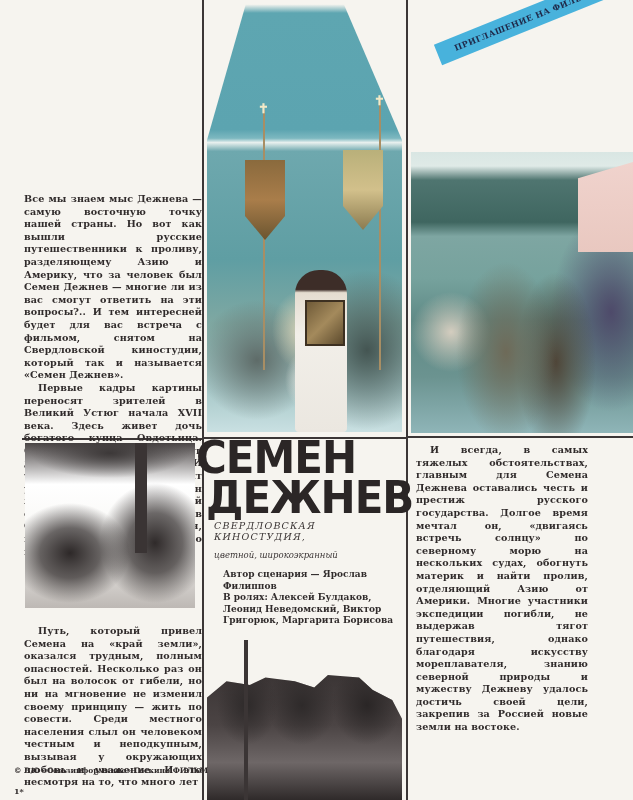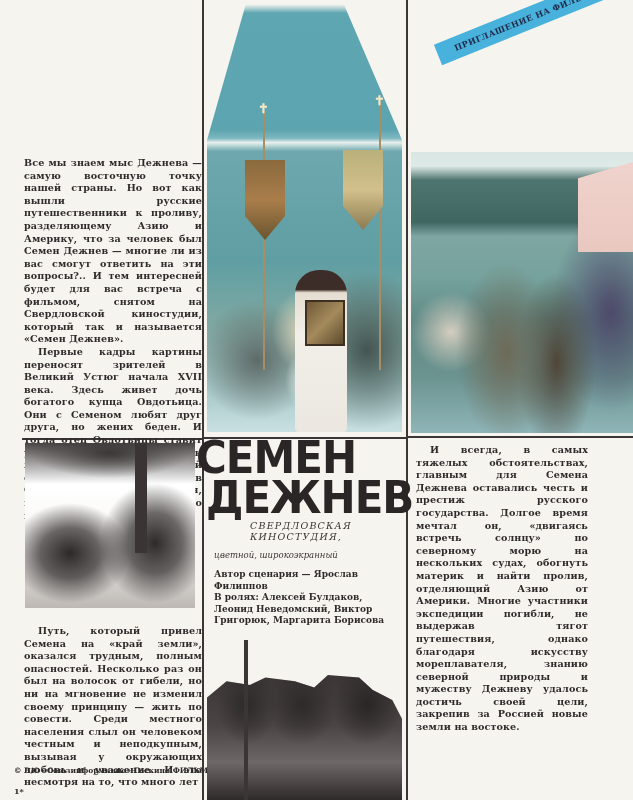--- a/index.html
+++ b/index.html
@@ -16,21 +16,21 @@
   .col-text {
     position: absolute;
     font-size: 9.6px;
     line-height: 12.6px;
     font-weight: bold;
     text-align: justify;
     color: #302b2b;
     letter-spacing: 0.1px;
   }
   .col-text p { text-indent: 14px; }
-  .col-text p.first { text-indent: 0; }
+  .col-text p.first { text-indent: 0; margin-top: 36px; }
 
   
   .photo { position: absolute; overflow: hidden; }
   .photo-procession {
     left: 207px; top: 0; width: 195px; height: 432px;
     background:
       radial-gradient(ellipse 30px 40px at 95px 330px, #d7d1b6 0%, rgba(215,209,182,0) 100%),
       radial-gradient(ellipse 22px 30px at 100px 380px, #efefe8 0%, rgba(239,239,232,0) 100%),
       radial-gradient(ellipse 60px 60px at 50px 360px, #5e6b68 0%, rgba(94,107,104,0) 100%),
       radial-gradient(ellipse 70px 80px at 160px 350px, #445552 0%, rgba(68,85,82,0) 100%),
@@ -109,23 +109,23 @@
     font-weight: 900; color: #2b2626;
     font-size: 42px; line-height: 36px;
     letter-spacing: -1px;
     text-transform: uppercase;
     transform: scaleY(1.05);
   }
   .title-line.l1 { margin-left: 0; }
   .title-line.l2 { margin-left: 10px; margin-top: 4px; }
 
   .credits { position: absolute; left: 214px; top: 520px; width: 190px; }
-  .studio { font-style: italic; font-size: 9.5px; letter-spacing: 1.2px; color: #3a3434; margin-left: 36px; }
+  .studio { font-style: italic; font-size: 9.5px; letter-spacing: 1.2px; color: #3a3434; }
   .format { font-style: italic; font-size: 8.5px; color: #3a3434; margin-top: 8px; }
-  .credit-lines { margin-top: 9px; font-size: 9px; line-height: 11.5px; font-weight: bold; color: #302b2b; }
+  .credit-lines { margin-top: 9px; font-size: 9px; line-height: 11.5px; font-weight: bold; color: #302b2b; margin-left: 9px; }
   .footer-copy { position: absolute; left: 14px; top: 766px; font-size: 7.5px; font-weight: bold; color: #302b2b; }
   .footer-page { position: absolute; left: 14px; top: 786px; font-size: 8px; font-weight: bold; color: #302b2b; }
 </style>
 </head>
 <body>
 
 <div class="vline" style="left:202px; top:0; height:800px;"></div>
 <div class="vline" style="left:406px; top:0; height:800px;"></div>
 <div class="hline" style="left:22px; top:438px; width:182px;"></div>
 <div class="hline" style="left:202px; top:437px; width:205px;"></div>

